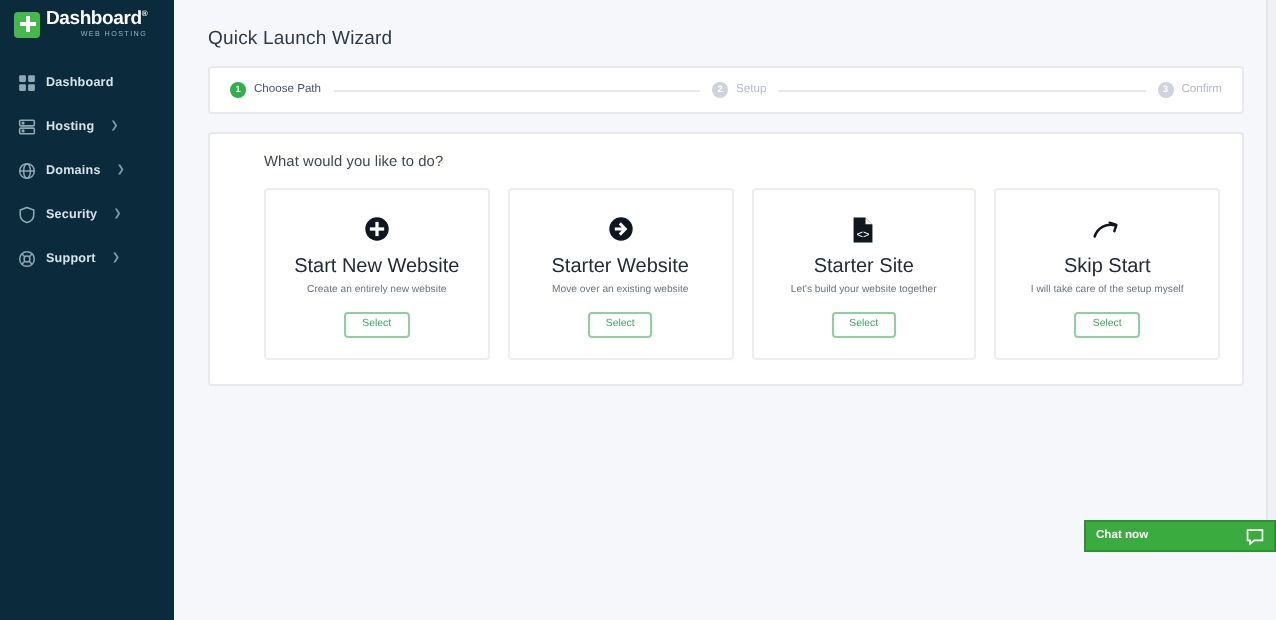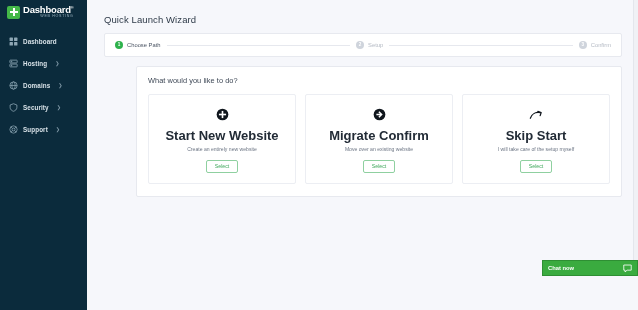--- a/index.html
+++ b/index.html
@@ -103,42 +103,42 @@
     font-size: 4.6px; font-weight: bold;
     display: flex; align-items: center; justify-content: center;
     line-height: 1;
   }
   .step.active .step-dot { background: #2eb24c; }
   .step-label { font-size: 5.8px; color: #b4bac4; white-space: nowrap; }
   .step.active .step-label { color: #4a5463; }
   .step-line { flex: 1 1 auto; height: 1px; background: #e6e8ee; margin: 0 6px; }
 
   
-  .content-panel { padding: 9px 11px 12px 11px; margin-left: 32px; }
+  .content-panel { padding: 9px 11px 12px 27px; }
   .content-heading {
     font-size: 7.4px; color: #3d4755; margin-bottom: 9px;
     letter-spacing: 0.05px;
   }
   .cards { display: flex; gap: 9px; }
   .card {
     flex: 1 1 0;
     background: #ffffff;
     border: 1px solid #eceef3;
     border-radius: 2px;
     padding: 12px 6px 10px 6px;
     display: flex; flex-direction: column; align-items: center;
     cursor: pointer;
   }
   .card-icon {
     height: 15px; display: flex; align-items: center; justify-content: center;
     color: #10161d; margin-bottom: 6px;
   }
   .card-icon svg { display: block; }
   .card-title {
-    font-size: 13px; color: #222b36; font-weight: bold;
+    font-size: 10px; color: #222b36; font-weight: normal;
     margin-bottom: 3px; white-space: nowrap;
   }
   .card-desc {
     font-size: 5.1px; color: #6b7483; margin-bottom: 8px;
     text-align: center; white-space: nowrap;
   }
   .card-btn {
     border: 1px solid #8fd0a0;
     background: #ffffff;
     color: #3fa85c;
@@ -294,25 +294,37 @@
           <button class="card-btn">Select</button>
         </div>
 
         <div class="card">
           <span class="card-icon">
             <svg width="13" height="13" viewBox="0 0 16 16" fill="currentColor">
                 <circle cx="8" cy="8" r="7.2"></circle>
                 <path d="M4.2 7.1 h4.3 L6.6 5.2 L7.9 3.9 L11.9 8 L7.9 12.1 L6.6 10.8 L8.5 8.9 H4.2 Z" fill="#fff"></path>
               </svg>
           </span>
-          <div class="card-title">Migrate Confirm</div>
+          <div class="card-title">Starter Website</div>
           <div class="card-desc">Move over an existing website</div>
           <button class="card-btn">Select</button>
         </div>
 
+        <div class="card">
+          <span class="card-icon">
+            <svg width="11" height="14" viewBox="0 0 14 17" fill="currentColor">
+                <path d="M1 0.6 h7.4 L13 5.2 V16.4 H1 Z"></path>
+                <path d="M8.6 0.8 V4.9 H12.7 Z" fill="#f7f7f7"></path>
+                <text x="7" y="13.4" font-size="7" fill="#fff" text-anchor="middle" font-family="Liberation Mono, monospace">&lt;&gt;</text>
+              </svg>
+          </span>
+          <div class="card-title">Starter Site</div>
+          <div class="card-desc">Let's build your website together</div>
+          <button class="card-btn">Select</button>
+        </div>
 
         <div class="card">
           <span class="card-icon">
             <svg width="15" height="10" viewBox="0 0 18 11" fill="none" stroke="currentColor" stroke-width="1.5" stroke-linecap="round">
                 <path d="M1.6 9.4 C3.4 4.2 8.2 1.6 13.6 2.6"></path>
                 <path d="M10.6 1.1 L14.6 2.5 L13.4 6.2" stroke-linejoin="round"></path>
               </svg>
           </span>
           <div class="card-title">Skip Start</div>
           <div class="card-desc">I will take care of the setup myself</div>

